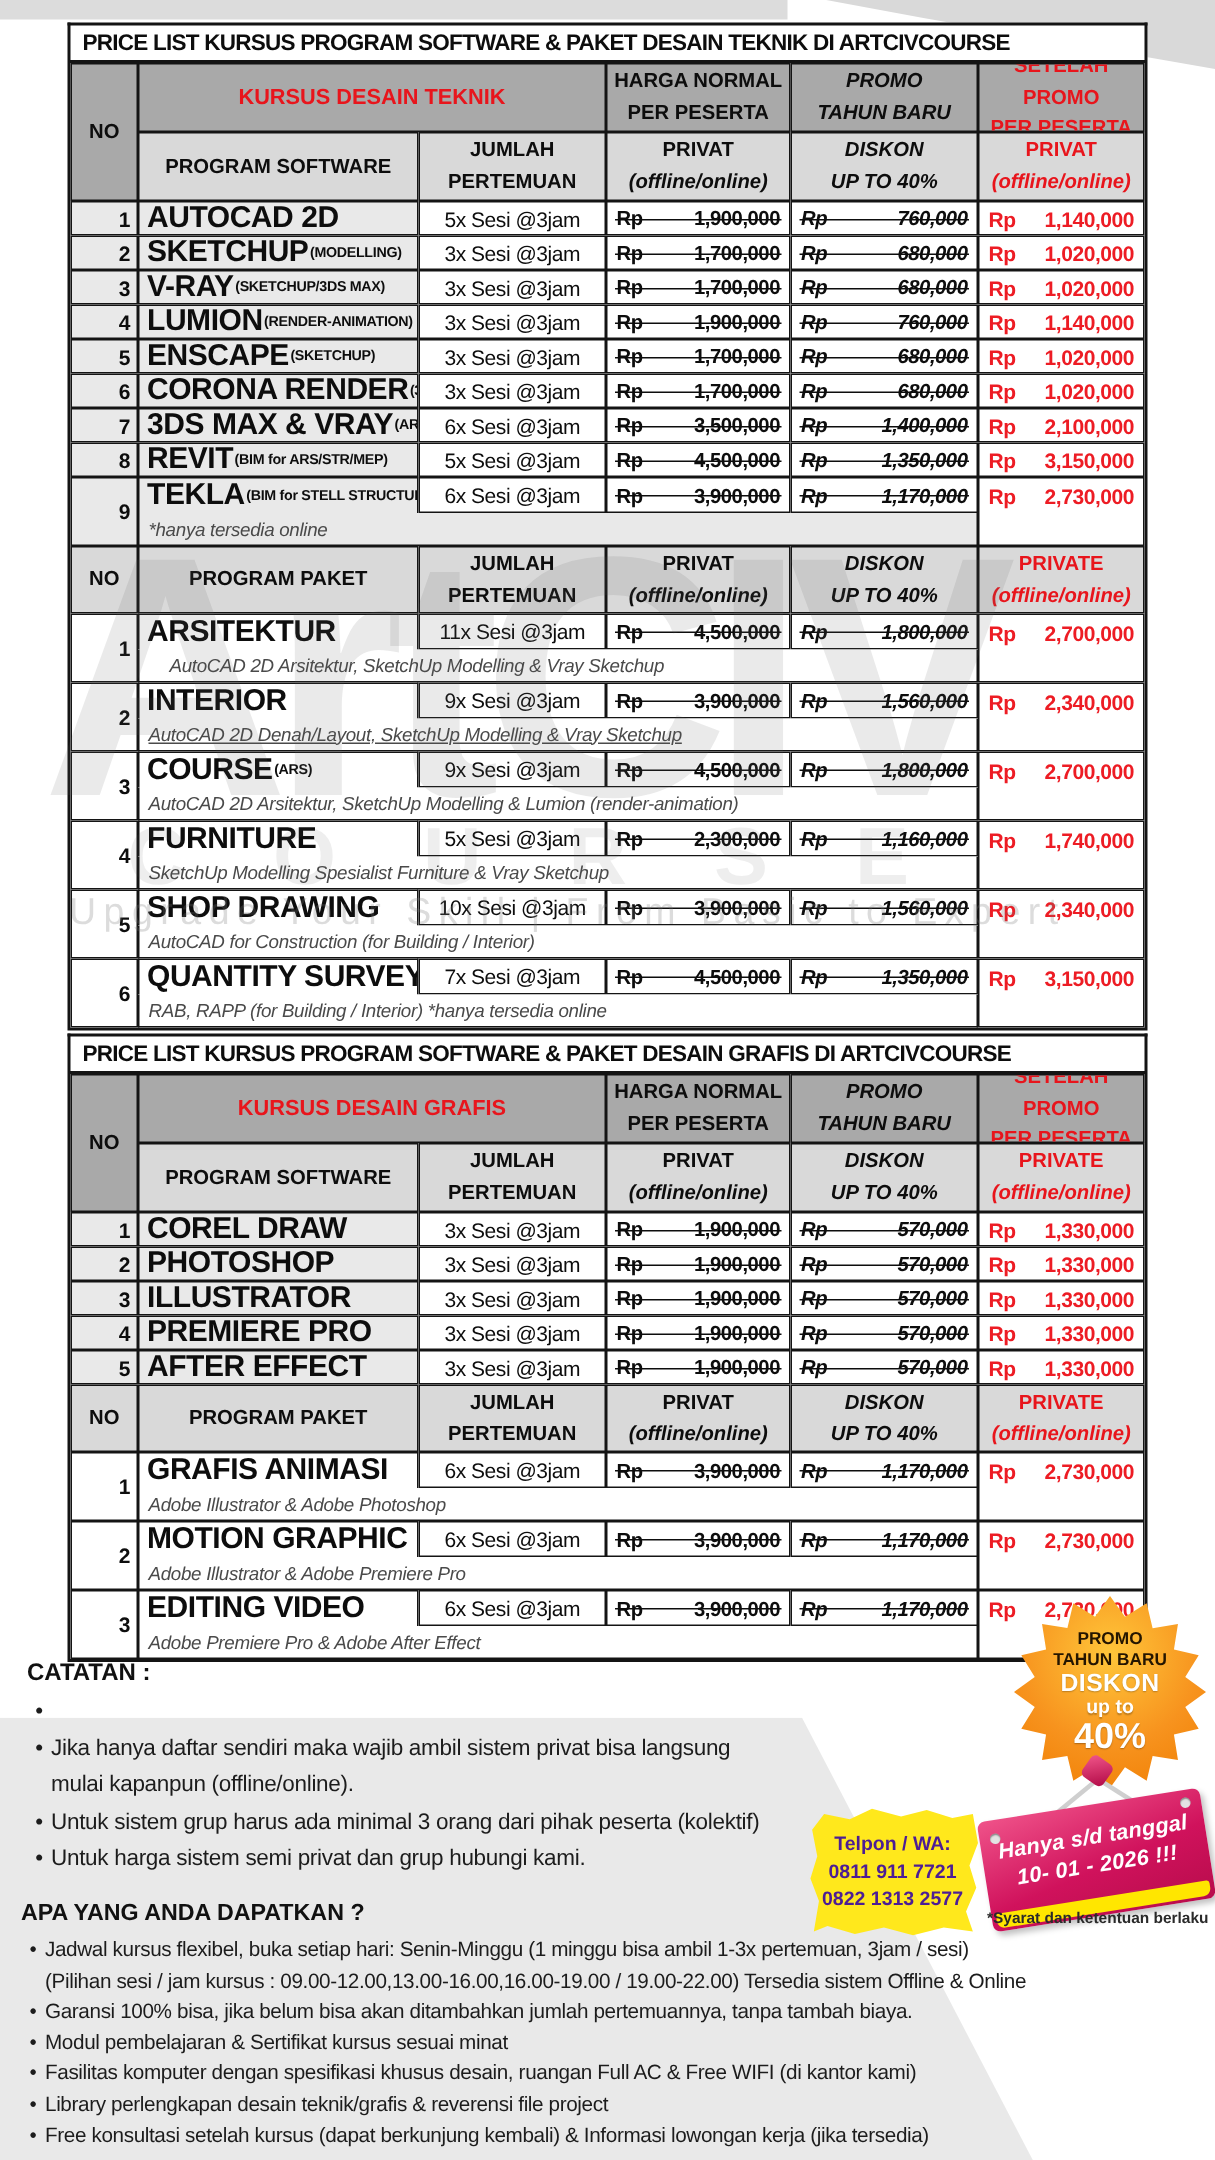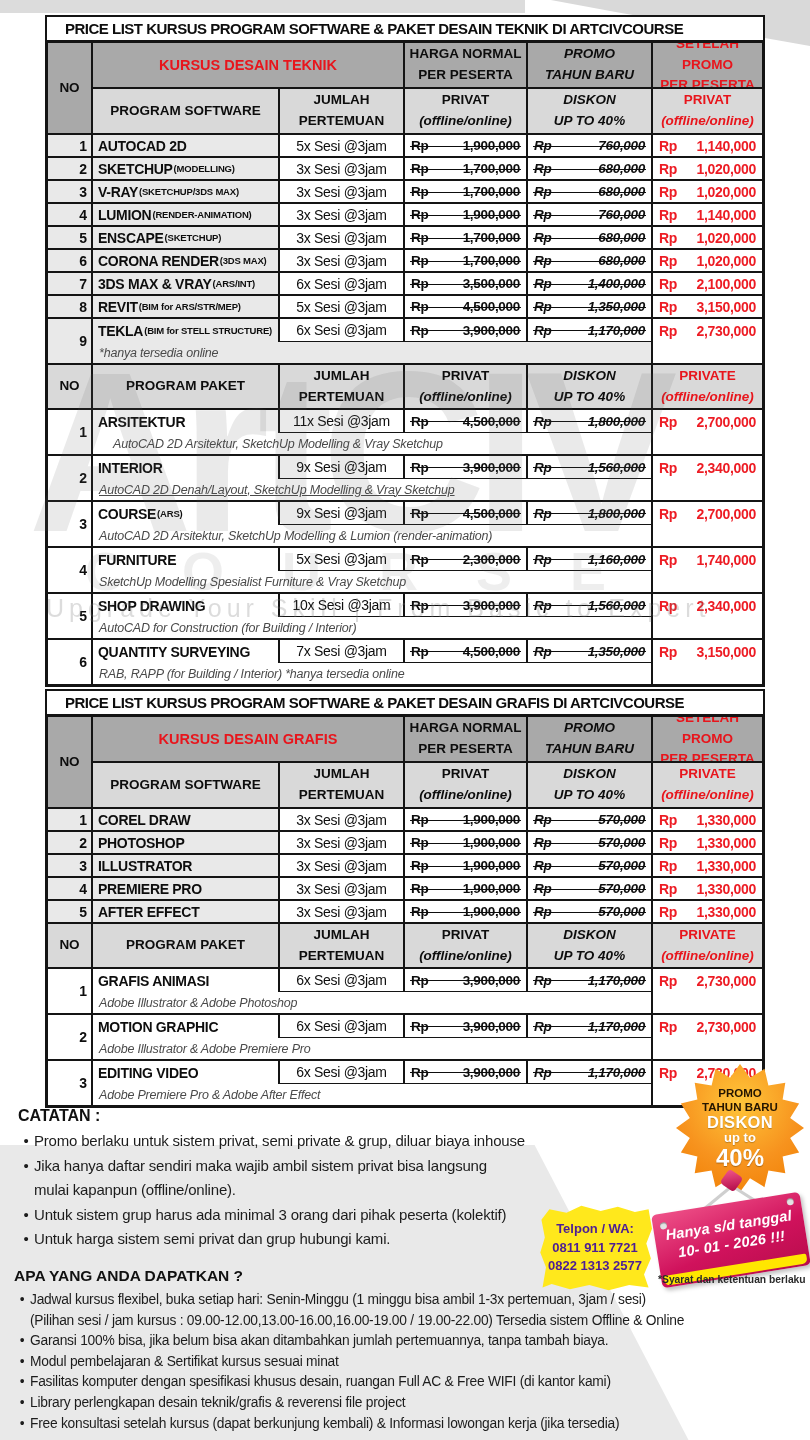--- a/index.html
+++ b/index.html
@@ -17,35 +17,35 @@
   .wm{position:absolute;z-index:2;pointer-events:none;white-space:nowrap}
   #wm-big{left:28px;top:338px;font-size:228px;font-weight:bold;color:rgba(90,90,90,.13);letter-spacing:-12px;line-height:1}
   #wm-course{left:85px;top:540px;font-size:54px;font-weight:bold;color:rgba(90,90,90,.10);letter-spacing:58px}
   #wm-tagline{left:46px;top:594px;font-size:25px;color:rgba(120,120,120,.26);letter-spacing:5px}
 
   
   .ptable{position:absolute;left:45px;width:720px;z-index:1}
   #table-0{top:15px}
   #table-1{top:689px}
   .ptitle{border:2px solid #141414;border-bottom:none;background:#fff;font-weight:bold;font-size:15px;
-    letter-spacing:-.5px;padding:1px 18px;height:25px;display:flex;align-items:center;color:#0d0d0d}
+    letter-spacing:-.5px;padding:1px 8px;height:25px;display:flex;align-items:center;color:#0d0d0d}
   .t-grid{border:2px solid #141414;display:grid;grid-template-columns:45px 187px 125px 123px 125px 111px;background:#fff}
   .cell{position:relative;display:flex;align-items:center;justify-content:center;border:1px solid #141414;
     background:#fff;overflow:hidden;color:#0d0d0d}
   .bg-dark{background:#a9a9a9}
   .bg-mid{background:#d9d9d9}
   .bg-row{background:#e9e9e9}
   .hdr{font-weight:bold;font-size:13.5px;line-height:1.55;text-align:center}
   .hdr.col,.col{flex-direction:column}
   .red{color:#e8151c}
   .ital{font-style:italic}
   .big{font-size:14.5px}
   .no-cell{justify-content:flex-end;padding-right:4px;font-weight:bold;font-size:14px}
   .name-cell{justify-content:flex-start;padding-left:5px}
-  .name{font-weight:bold;font-size:14px;letter-spacing:-.3px;white-space:nowrap}
+  .name{font-weight:bold;font-size:20px;letter-spacing:-.3px;white-space:nowrap}
   .subname{font-weight:bold;font-size:9.5px;margin-left:1px;letter-spacing:-.2px;white-space:nowrap}
   .sess-cell{font-size:14px;letter-spacing:-.3px}
   .price{justify-content:space-between;padding:0 6px;font-size:13.5px;font-weight:600;letter-spacing:-.3px}
   .struck::after{content:'';position:absolute;left:5px;right:5px;top:50%;border-top:1.6px solid #0d0d0d}
   .after-cell{color:#ed1c24;font-weight:bold;font-size:14px}
   .after-cell.tall{align-items:flex-start;padding-top:4px}
   .open-b{border-bottom:none}
   .desc-cell{border-top:none;justify-content:flex-start;padding-left:6px;font-style:italic;color:#4a4a4a;
     font-size:12.5px;letter-spacing:-.2px;white-space:nowrap}
 
@@ -751,21 +751,20 @@
           <div>Adobe Premiere Pro &amp; Adobe After Effect</div>
         </div>
       </div>
     </div>
 
   <div id="catatan">
     <div class="cat-title">CATATAN :</div>
     <div id="catatan-list">
         <div class="note-line">
           <span class="bullet">•</span>
-          <div>Promo berlaku untuk sistem privat, semi private &amp; grup, diluar biaya inhouse</div>
         </div>
         <div class="note-line">
           <span class="bullet">•</span>
           <div>Jika hanya daftar sendiri maka wajib ambil sistem privat bisa langsung</div>
         </div>
         <div class="note-line cont">
           <div>mulai kapanpun (offline/online).</div>
         </div>
         <div class="note-line">
           <span class="bullet">•</span>

